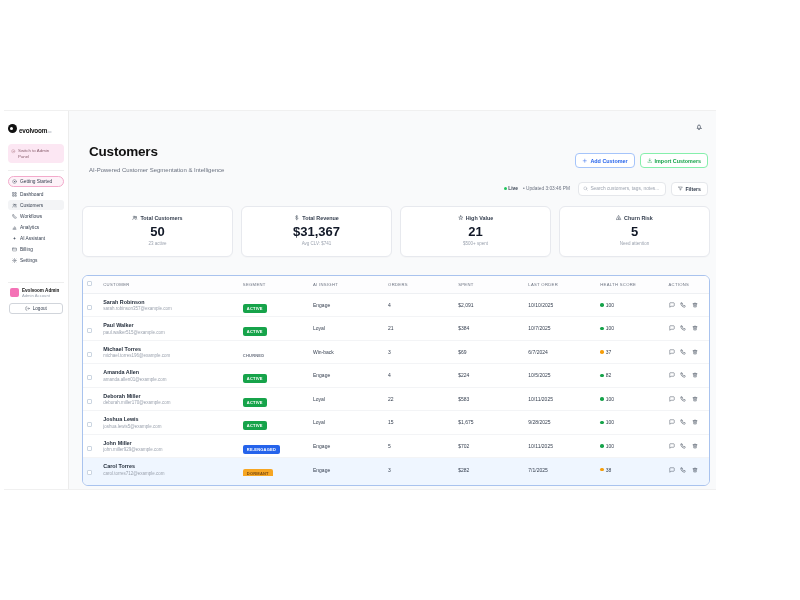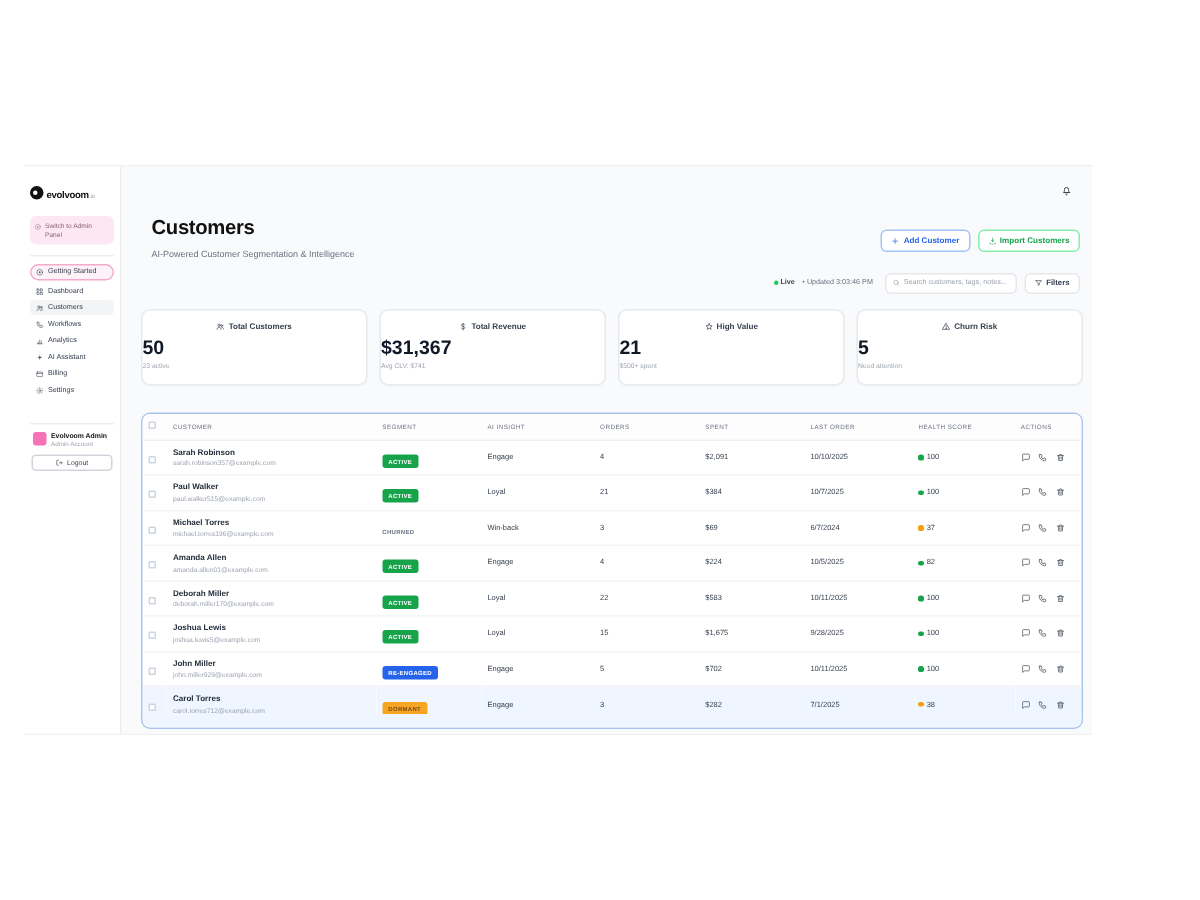--- a/index.html
+++ b/index.html
@@ -1,20 +1,20 @@
 <!DOCTYPE html>
 <html><head>
 <meta charset="utf-8">
 <style>
   *{margin:0;padding:0;box-sizing:border-box}
   html,body{width:800px;height:600px;background:#fff;overflow:hidden;
     font-family:"Liberation Sans",sans-serif;-webkit-font-smoothing:antialiased}
   svg.ic{fill:none;stroke:currentColor;stroke-width:2;stroke-linecap:round;stroke-linejoin:round;flex:none}
 
-  .app{position:absolute;left:16px;top:110px;width:712px;height:380px;display:flex;background:#fff;
+  .app{position:absolute;left:4px;top:110px;width:712px;height:380px;display:flex;background:#fff;
     border-top:1px solid #f0f0f0;border-bottom:1px solid #f0f0f0}
 
   
   aside{width:65px;background:#fff;border-right:1px solid #ececec;padding:8px 4px 0;display:flex;flex-direction:column;color:#374151}
   .logo{display:flex;align-items:center;gap:2px}
   .logo-mark{width:9px;height:9px;border-radius:50%;background:#111;position:relative;flex:none}
   .logo-mark::after{content:"";position:absolute;left:2px;top:3px;width:3px;height:3px;border-radius:50%;background:#fff}
   .logo-text{white-space:nowrap}
   .logo-text b{font-size:6.4px;color:#111;letter-spacing:-.2px}
   .logo-text i{font-style:normal;font-size:4px;color:#9ca3af}
@@ -54,21 +54,21 @@
   .updated{font-size:4.8px;color:#6b7280;margin-right:3px}
   .search{display:flex;align-items:center;gap:2.5px;width:88px;height:14px;background:#fff;border:1px solid #e5e7eb;border-radius:4px;padding:0 4px}
   .search .ic{width:5px;height:5px;color:#9ca3af}
   .search input{border:none;outline:none;width:100%;font-size:4.8px;font-family:inherit;color:#374151;background:transparent}
   .search input::placeholder{color:#9ca3af}
   .filters{display:flex;align-items:center;gap:2.5px;height:14px;padding:0 6px;border:1px solid #e5e7eb;border-radius:4px;
     background:#fff;font-size:5.2px;font-weight:bold;color:#374151;cursor:pointer;font-family:inherit}
   .filters .ic{width:5px;height:5px}
 
   #stats-row{position:absolute;top:95px;left:13px;right:6px;display:flex;gap:8px}
-  .card{flex:1;height:51px;background:#fff;border:1px solid #e7e9ee;border-radius:6px;padding-top:8px;
+  .card{flex:1;height:51px;background:#fff;border:1px solid #e7e9ee;border-radius:6px;text-align:center;padding-top:8px;
     box-shadow:0 1px 1px rgba(0,0,0,.02)}
   .card-head{display:flex;align-items:center;justify-content:center;gap:2.5px;font-size:5.4px;font-weight:bold;color:#374151}
   .card-head .ic{width:5.5px;height:5.5px}
   .card-value{font-size:13px;font-weight:bold;color:#111827;margin-top:2.5px}
   .card-sub{font-size:4.5px;color:#9ca3af;margin-top:2.5px}
 
   .table-card{position:absolute;top:164px;left:13px;right:6px;bottom:3px;background:#fff;border:1px solid #a9c3ee;border-radius:6px;overflow:hidden}
   .table-card::after{content:"";position:absolute;left:0;right:0;bottom:0;height:9px;background:#eff6ff}
   table{width:100%;border-collapse:collapse;table-layout:fixed}
   thead th{height:17px;font-size:4.2px;color:#6b7280;text-transform:uppercase;letter-spacing:.3px;text-align:left;

